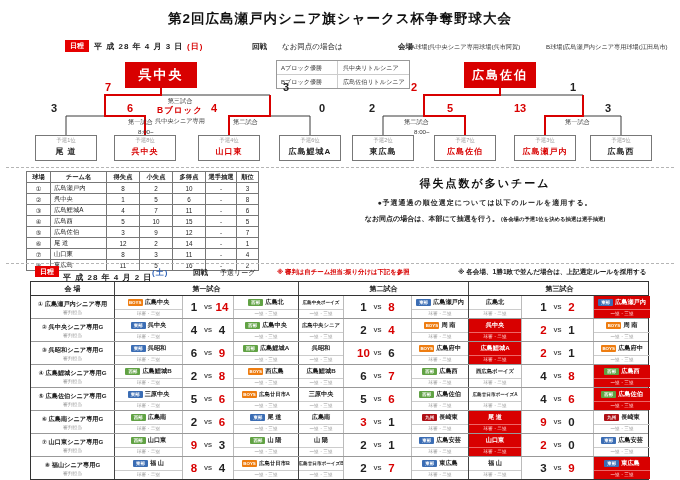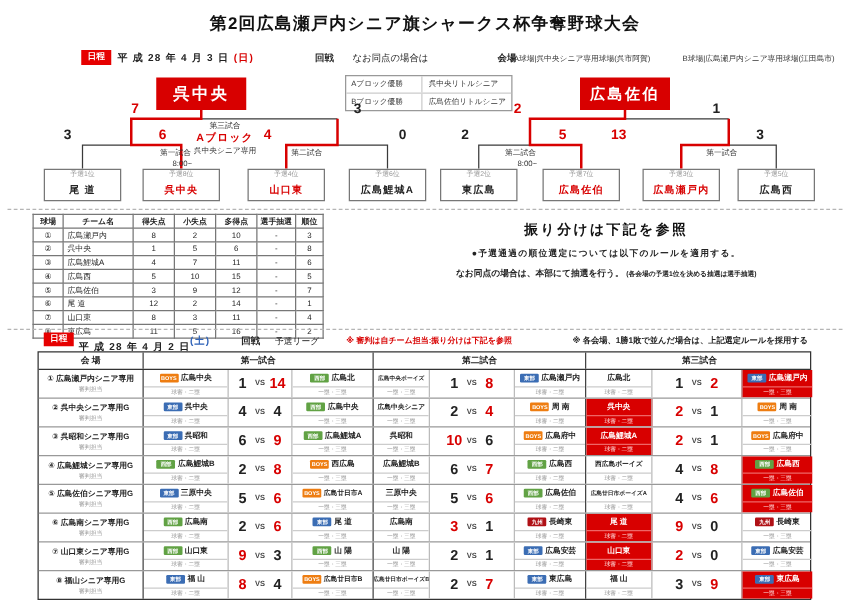--- a/index.html
+++ b/index.html
@@ -119,26 +119,26 @@
   <span class="abs bscore red" style="left:100px;top:81px">7</span>
   <span class="abs bscore" style="left:278px;top:81px">3</span>
   <span class="abs bscore" style="left:46px;top:102px">3</span>
   <span class="abs bscore red" style="left:122px;top:102px">6</span>
   <span class="abs bscore red" style="left:206px;top:102px">4</span>
   <span class="abs bscore" style="left:314px;top:102px">0</span>
   <span class="abs bscore red" style="left:406px;top:81px">2</span>
   <span class="abs bscore" style="left:565px;top:81px">1</span>
   <span class="abs bscore" style="left:364px;top:102px">2</span>
   <span class="abs bscore red" style="left:442px;top:102px">5</span>
-  <span class="abs bscore red" style="left:487px;top:102px">13</span>
+  <span class="abs bscore red" style="left:512px;top:102px">13</span>
   <span class="abs bscore" style="left:600px;top:102px">3</span>
 
   <div class="abs cl" style="left:125px;top:96px">
     <div class="l1">第三試合</div>
-    <div class="l2">Aブロック</div>
+    <div class="l2">Bブロック</div>
     <div class="l3">呉中央シニア専用</div>
   </div>
   <span class="abs mlabel" style="left:128px;top:118px">第一試合</span>
   <span class="abs mlabel" style="left:138px;top:128px">8:00~</span>
   <span class="abs mlabel" style="left:233px;top:118px">第二試合</span>
   <span class="abs mlabel" style="left:404px;top:118px">第二試合</span>
   <span class="abs mlabel" style="left:414px;top:128px">8:00~</span>
   <span class="abs mlabel" style="left:565px;top:118px">第一試合</span>
 
   <div class="abs tbox p1">
@@ -267,21 +267,21 @@
           <td>11</td>
           <td>5</td>
           <td>16</td>
           <td>-</td>
           <td>2</td>
         </tr>
       </tbody>
   </table>
 
   <div class="abs criteria">
-    <div class="ctitle">振り分けは下記を参照</div>
+    <div class="ctitle">得失点数が多いチーム</div>
     <div class="cline1">●予選通過の順位選定については以下のルールを適用する。</div>
     <div class="cnote">
       <span class="cn1">なお同点の場合は、本部にて抽選を行う。</span>
       <span class="cn2">(各会場の予選1位を決める抽選は選手抽選)</span>
     </div>
   </div>
 
   <div class="abs dashed" style="top:263px"></div>
 
   <span class="abs dbadge" style="left:35px;top:266px;height:11px;line-height:11px">日程</span>

